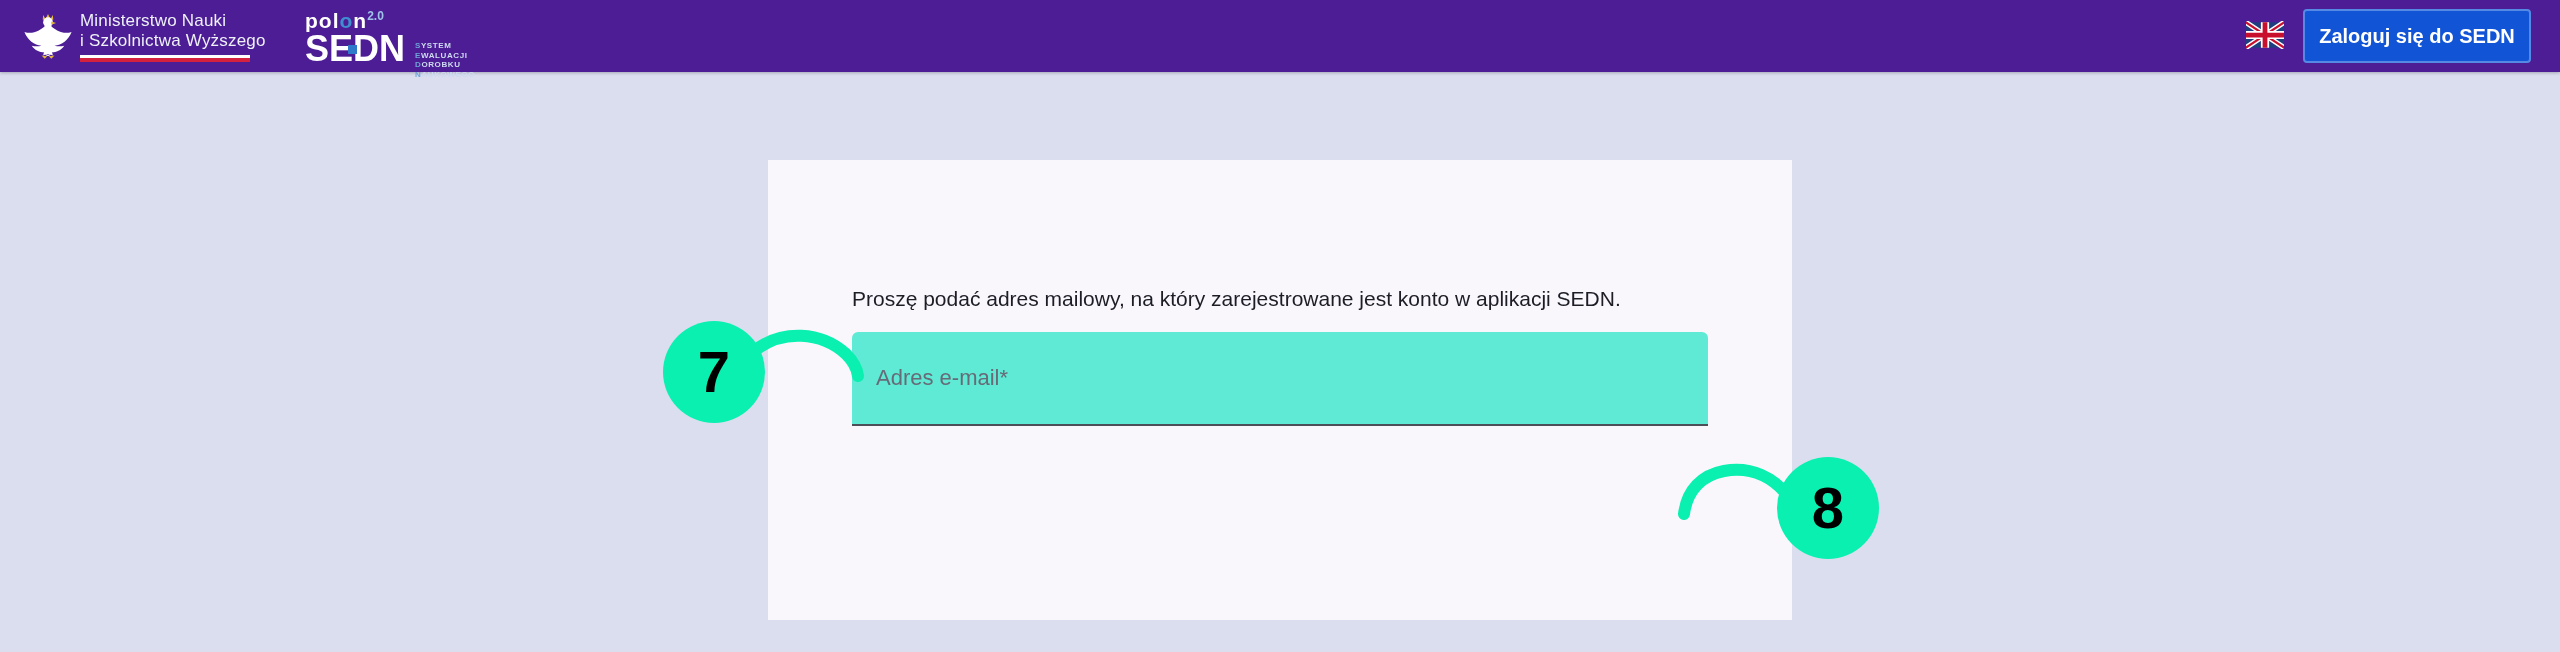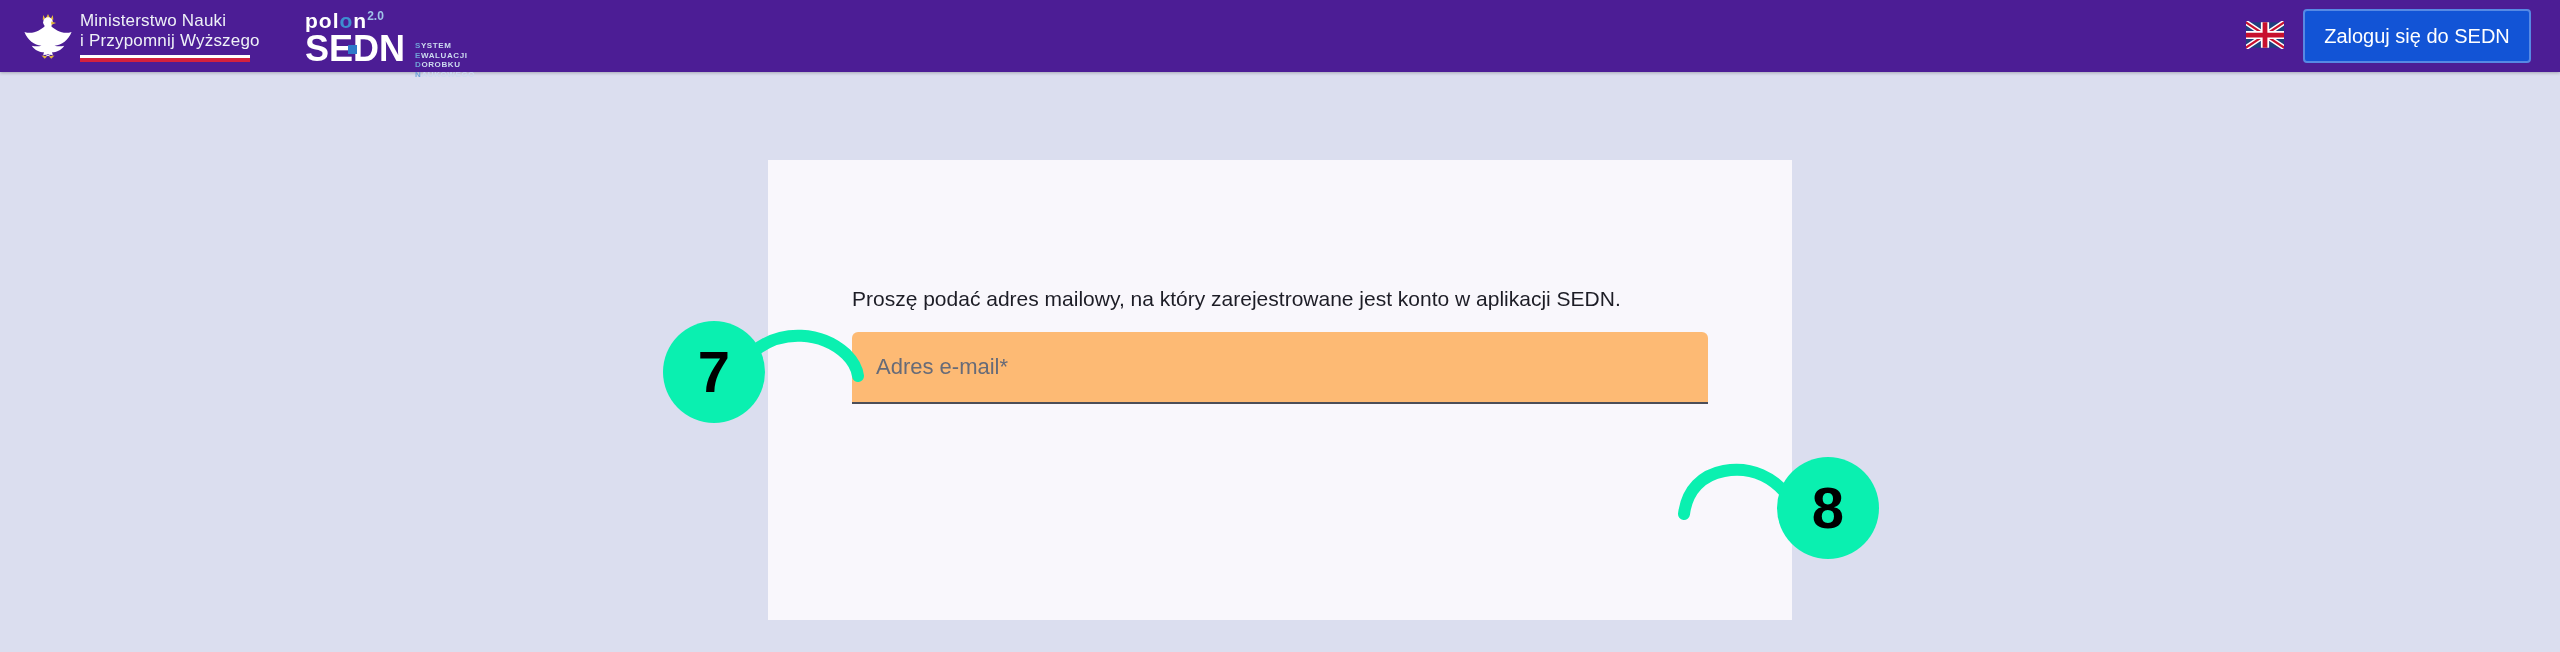--- a/index.html
+++ b/index.html
@@ -26,39 +26,39 @@
   .polon-o { color:#3e8ed0; }
   .polon-line sup { font-size:12px; color:#9fc3e8; letter-spacing:0; }
   .sedn-line { position:relative; font-size:36px; font-weight:800; line-height:34px; letter-spacing:0; margin-top:0; }
   .sedn-sq { position:absolute; left:43px; top:13px; width:9px; height:9px; background:#2e79c9; }
   .tagline { position:absolute; left:110px; top:9px; font-size:8px; line-height:9.5px; font-weight:700; letter-spacing:.6px; color:#cddcf0; }
   .tagline div::first-letter { color:#6fa3d8; }
   .uk-flag { position:absolute; left:2246px; top:21px; width:38px; height:28px; cursor:pointer; }
   .login-btn {
     position:absolute; left:2303px; top:9px; width:228px; height:54px;
     background:#1254d6; border:2px solid #5689e4; border-radius:4px;
-    color:#ffffff; font-size:20px; font-weight:400; cursor:pointer;
+    color:#ffffff; font-size:20px; font-weight:700; cursor:pointer;
     font-family:"Liberation Sans", sans-serif;
   }
   
   .card {
     position:absolute; left:768px; top:160px; width:1024px; height:460px;
     background:#f9f7fc;
   }
   .card-title {
     position:absolute; left:84px; top:190px; font-size:47px; line-height:52px;
     font-weight:400; color:#16161e;
   }
   .card-desc {
     position:absolute; left:84px; top:282px; font-size:21px; line-height:25px;
     color:#1d1d26;
   }
   .email-input {
-    position:absolute; left:84px; top:172px; width:856px; height:72px;
-    background:#fdba74; border:none; border-bottom:2px solid #4c4e58;
+    position:absolute; left:84px; top:172px; width:856px; height:94px;
+    background:#5eead4; border:none; border-bottom:2px solid #4c4e58;
     border-radius:6px 6px 0 0; padding:0 24px; font-size:22px; color:#20222c;
     font-family:"Liberation Sans", sans-serif; outline:none;
   }
   .email-input::placeholder { color:#676b78; opacity:1; }
   .submit-btn {
     position:absolute; left:84px; top:317px; width:856px; height:55px;
     background:#1152d8; border:none; border-radius:1px; color:#ffffff;
     font-size:20px; font-weight:500; cursor:pointer;
     font-family:"Liberation Sans", sans-serif;
   }
@@ -85,21 +85,21 @@
       <path d="M26 6 L29 11 L32 5 L35 11 L38 6 L38.5 12 L25.5 12 Z" fill="#e3b83a"></path>
       <circle cx="32" cy="15" r="6" fill="#ffffff"></circle>
       <path d="M36 14 L42 16 L36 18 Z" fill="#e3b83a"></path>
       <path d="M32 16 C22 27 12 30 3 27 C7 37 15 43 24 44 C20 45 16 45 12 44 C16 50 22 52 27 52 L26 56 C30 54 34 54 38 56 L37 52 C42 52 48 50 52 44 C48 45 44 45 40 44 C49 43 57 37 61 27 C52 30 42 27 32 16 Z" fill="#ffffff"></path>
       <path d="M28 53 C30 56 34 56 36 53 C35 58 29 58 28 53 Z" fill="#ffffff"></path>
       <path d="M24 56 L28 60 L31 57 Z M40 56 L36 60 L33 57 Z" fill="#e3b83a"></path>
     </svg>
 
     <div class="ministry">
       <div>Ministerstwo Nauki</div>
-      <div>i Przypomnij Wyższego</div>
+      <div>i Szkolnictwa Wyższego</div>
     </div>
     <div class="pl-strip">
       <div class="w"></div>
       <div class="r"></div>
     </div>
 
     <div class="polon-logo">
       <div class="polon-line"><span>pol</span><span class="polon-o">o</span><span>n</span><sup>2.0</sup></div>
       <div class="sedn-line">
         <span>SEDN</span>

